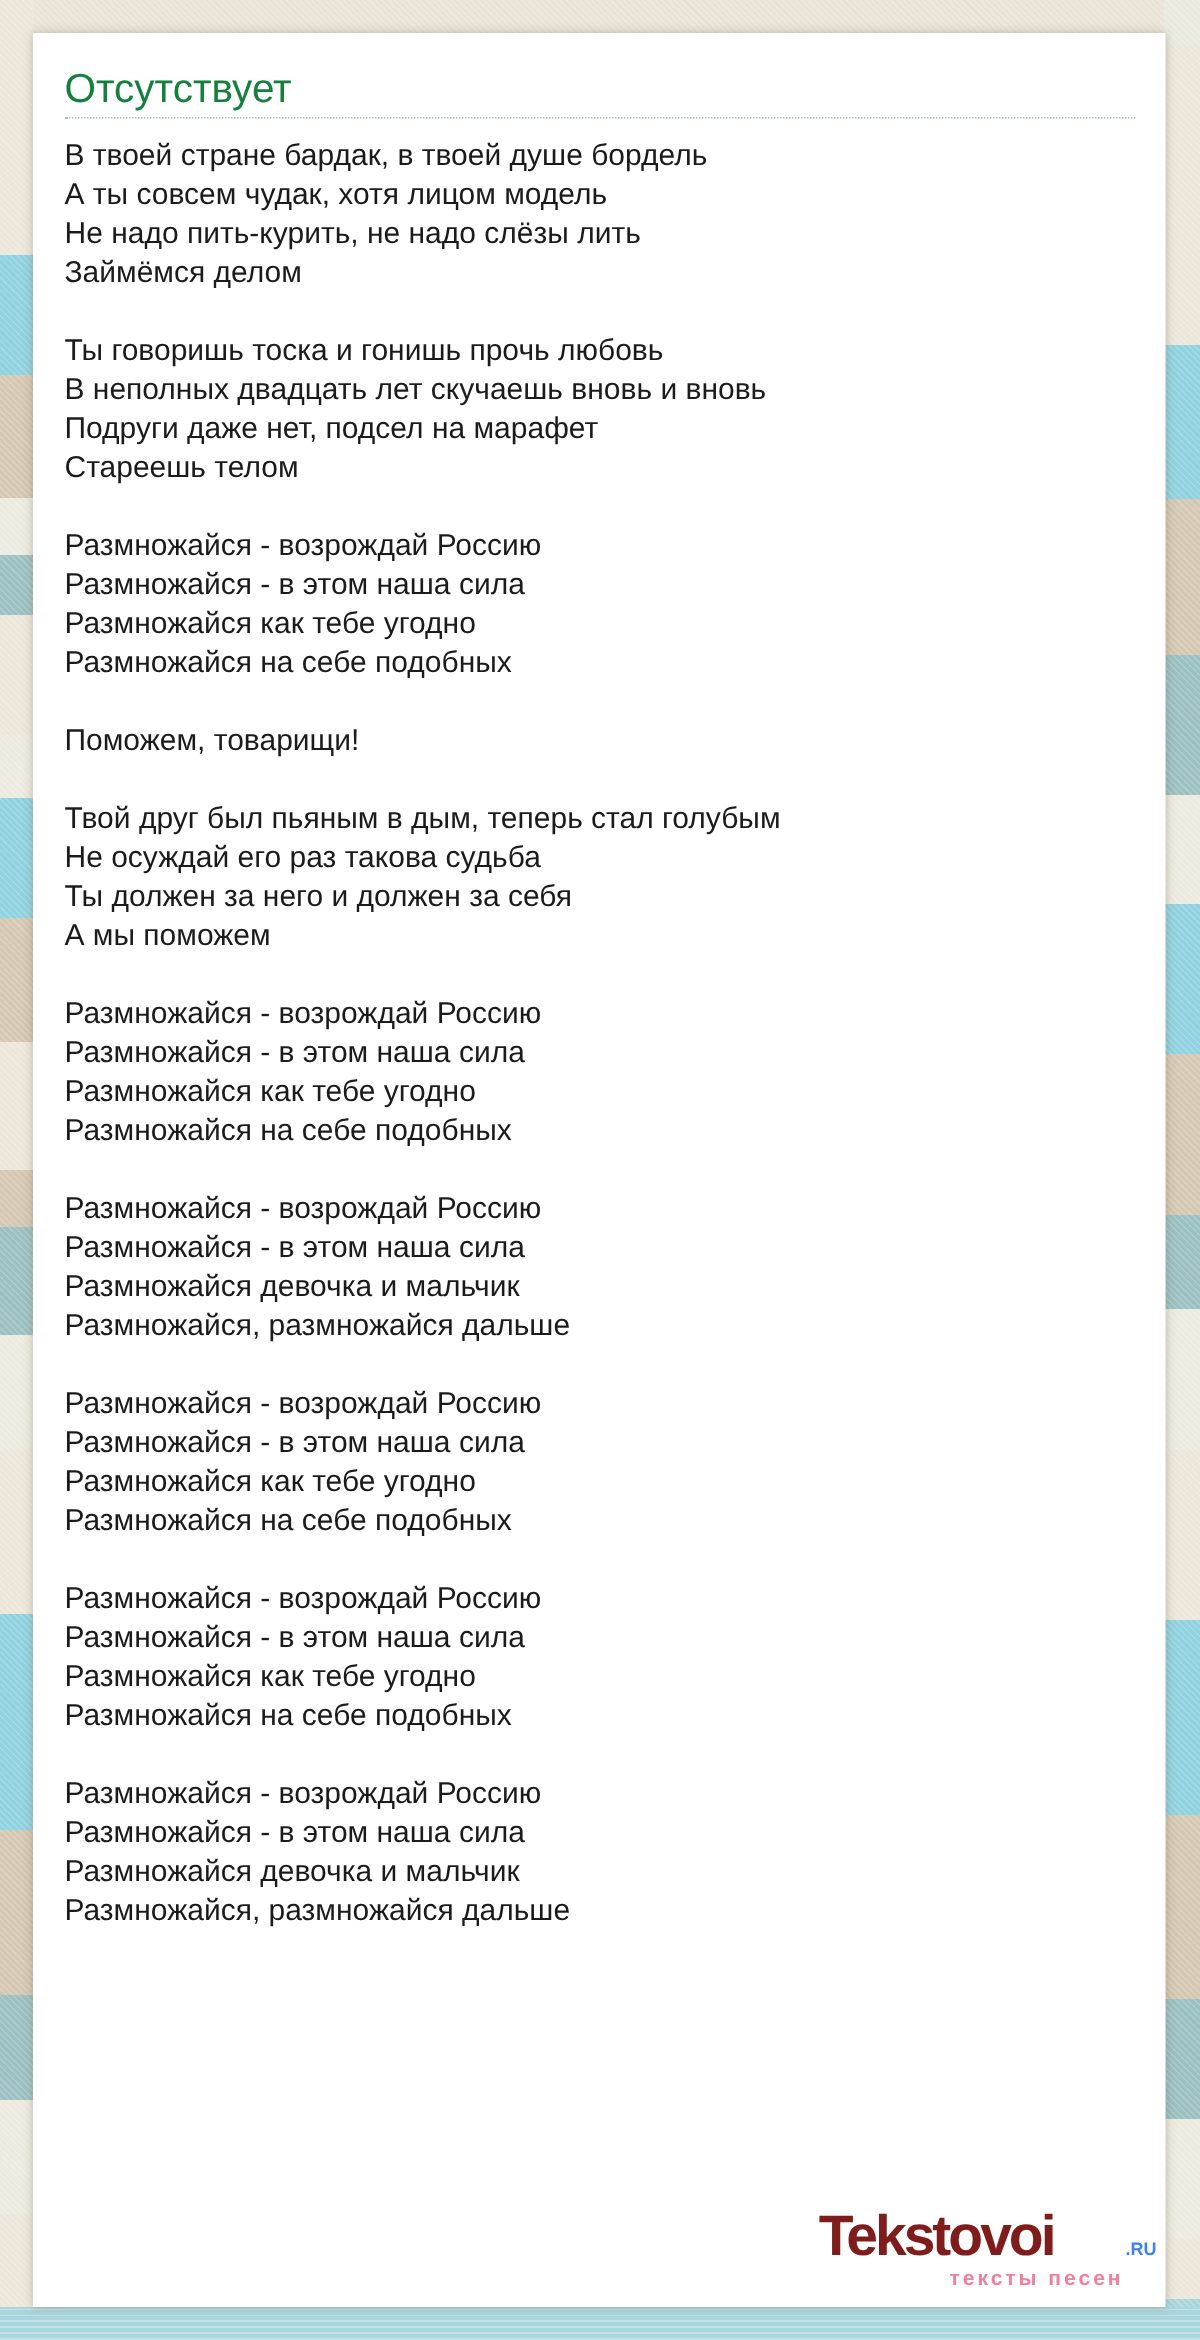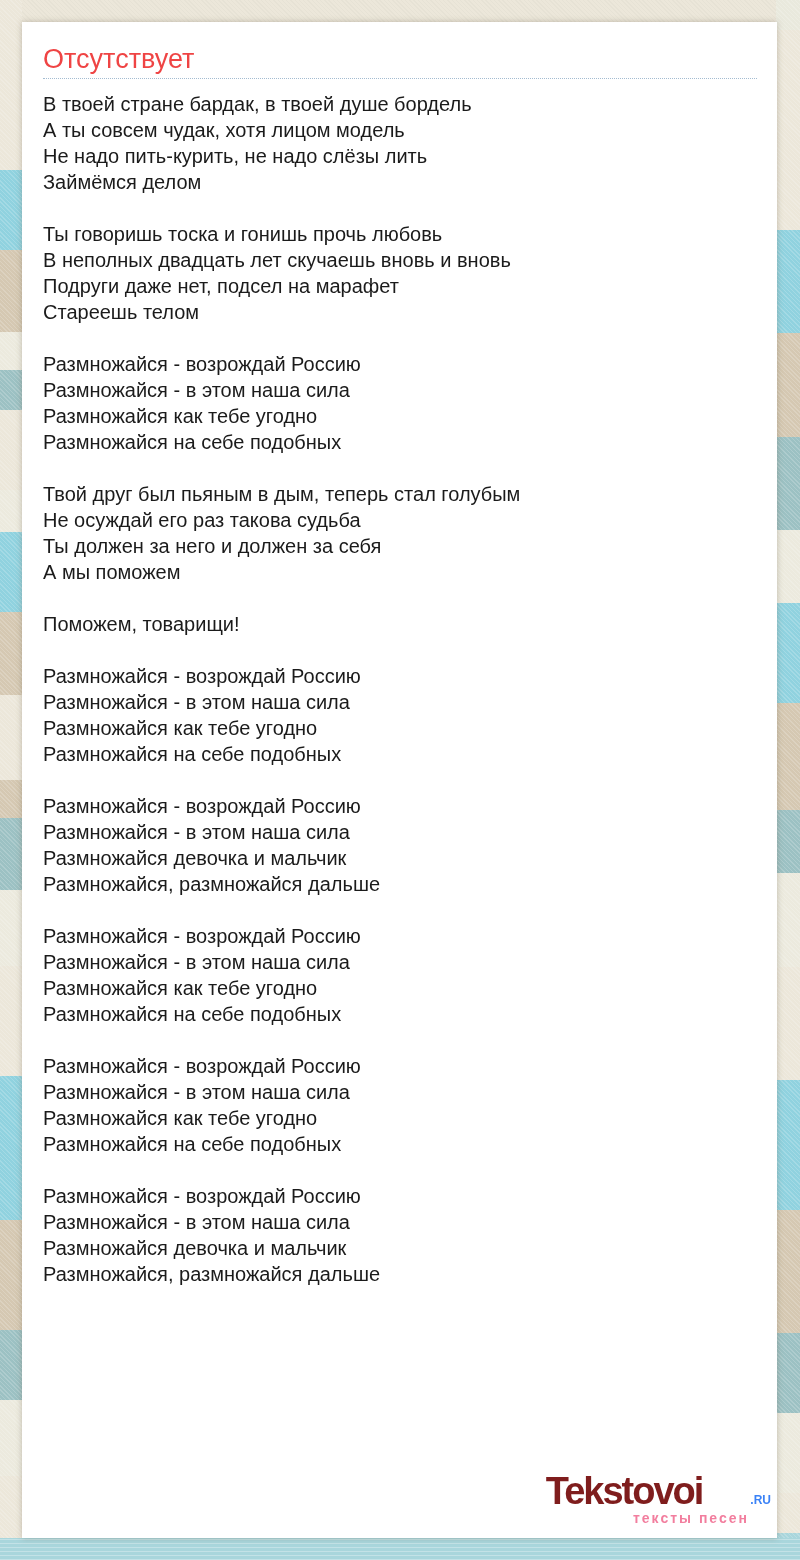--- a/index.html
+++ b/index.html
@@ -85,21 +85,21 @@
     box-shadow: 0 0 6px rgba(100, 90, 70, 0.35);
     box-sizing: border-box;
     padding: 22px 20px 0 21px;
   }
 
   .song-header { border-bottom: 1px dotted #a4bcd1; padding-bottom: 4px; }
   .song-title {
     margin: 0;
     font-size: 27px; line-height: 30px;
     font-weight: normal;
-    color: #ef4444;
+    color: #15803d;
   }
   .song-subtitle {
     margin: 0;
     font-size: 17px; line-height: 21px;
     color: #222222;
   }
   .artist-link { color: #6fa9c0; text-decoration: none; cursor: pointer; }
 
   .lyrics {
     font-size: 20px;
@@ -149,22 +149,22 @@
 <div class="card">
 
   <div class="song-header">
     <h1 class="song-title">Отсутствует</h1>
   </div>
 
   <div class="lyrics">
       <p>В твоей стране бардак, в твоей душе бордель<br>А ты совсем чудак, хотя лицом модель<br>Не надо пить-курить, не надо слёзы лить<br>Займёмся делом</p>
       <p>Ты говоришь тоска и гонишь прочь любовь<br>В неполных двадцать лет скучаешь вновь и вновь<br>Подруги даже нет, подсел на марафет<br>Стареешь телом</p>
       <p>Размножайся - возрождай Россию<br>Размножайся - в этом наша сила<br>Размножайся как тебе угодно<br>Размножайся на себе подобных</p>
+      <p>Поможем, товарищи!</p>
       <p>Твой друг был пьяным в дым, теперь стал голубым<br>Не осуждай его раз такова судьба<br>Ты должен за него и должен за себя<br>А мы поможем</p>
-      <p>Поможем, товарищи!</p>
       <p>Размножайся - возрождай Россию<br>Размножайся - в этом наша сила<br>Размножайся как тебе угодно<br>Размножайся на себе подобных</p>
       <p>Размножайся - возрождай Россию<br>Размножайся - в этом наша сила<br>Размножайся девочка и мальчик<br>Размножайся, размножайся дальше</p>
       <p>Размножайся - возрождай Россию<br>Размножайся - в этом наша сила<br>Размножайся как тебе угодно<br>Размножайся на себе подобных</p>
       <p>Размножайся - возрождай Россию<br>Размножайся - в этом наша сила<br>Размножайся как тебе угодно<br>Размножайся на себе подобных</p>
       <p>Размножайся - возрождай Россию<br>Размножайся - в этом наша сила<br>Размножайся девочка и мальчик<br>Размножайся, размножайся дальше</p>
     </div>
 
   <div class="logo">
     <div><span class="logo-wordmark">Tekstovoi</span><span class="logo-tld">.RU</span></div>
     <div class="logo-tagline">тексты песен</div>

